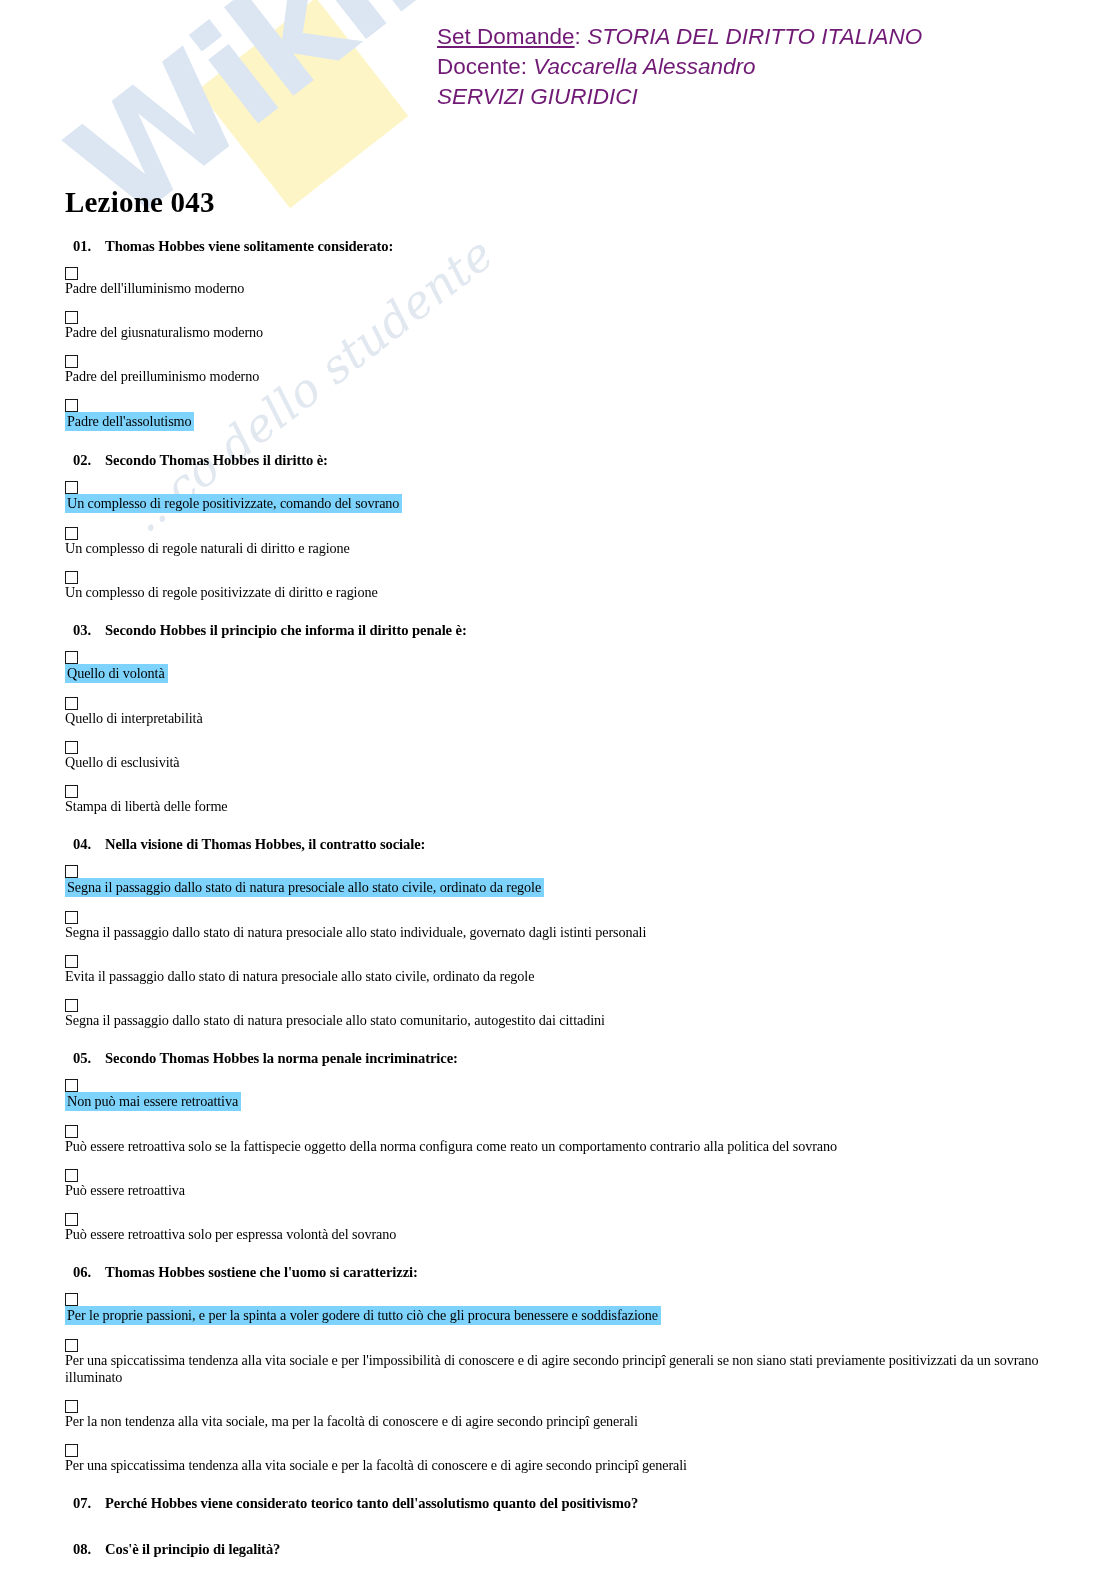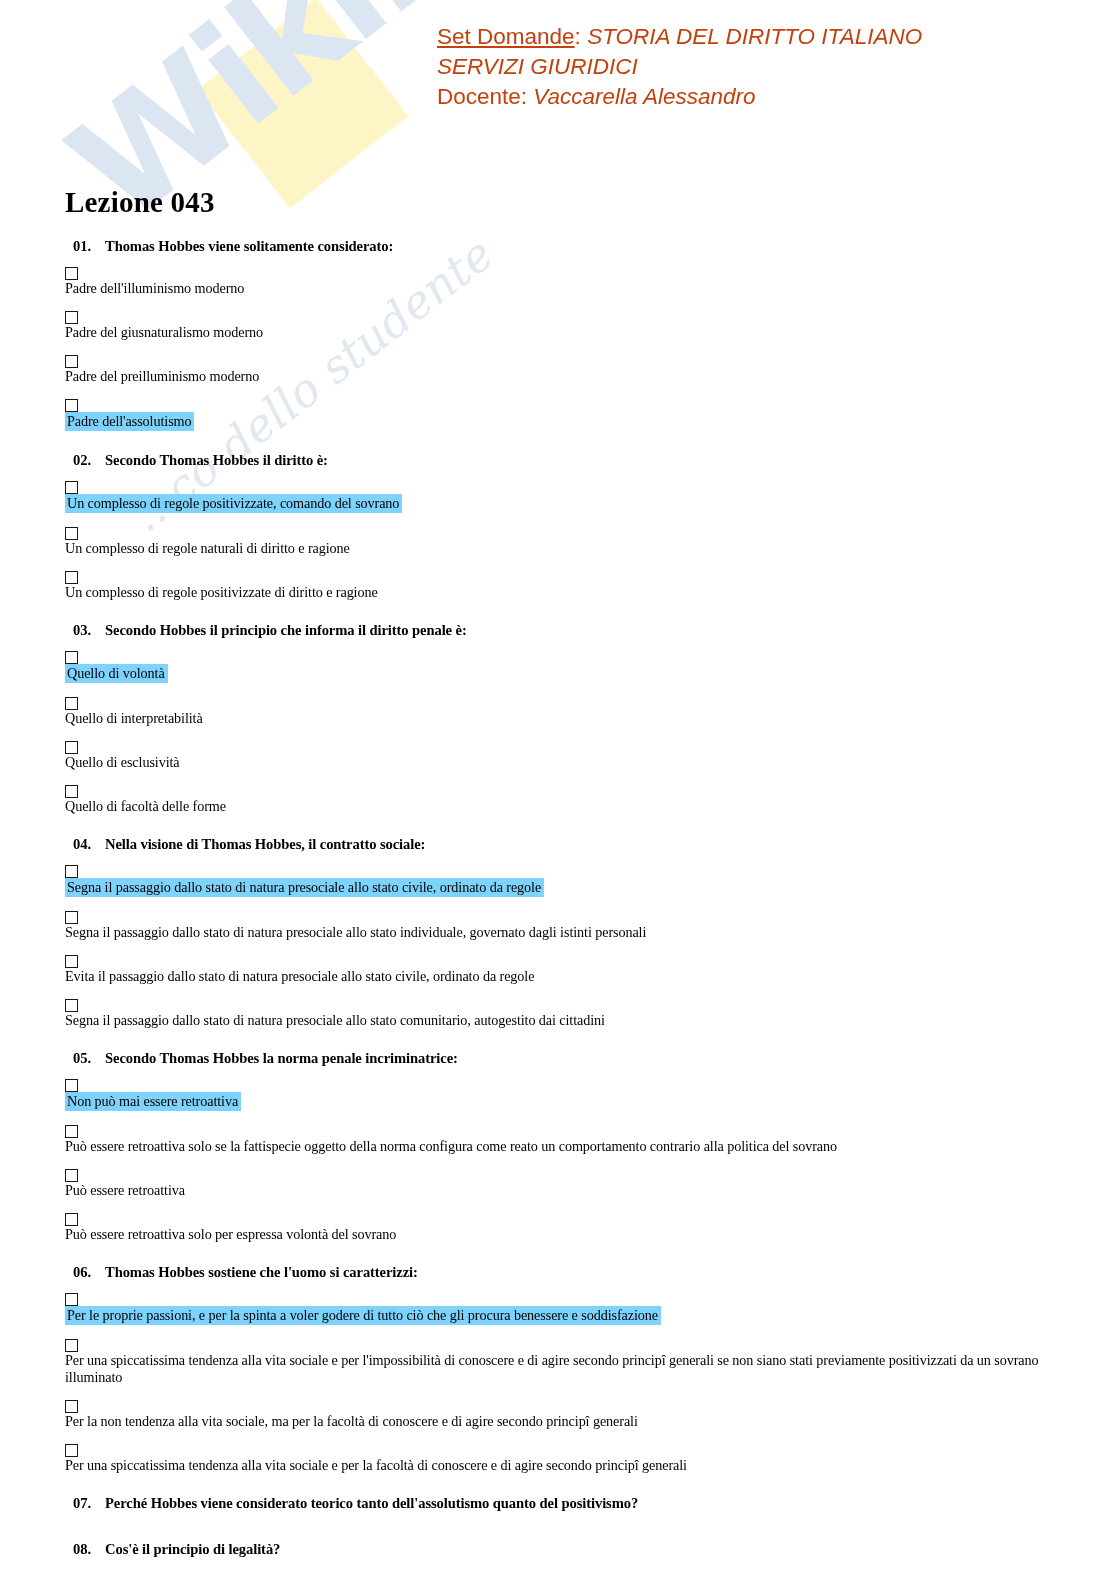--- a/index.html
+++ b/index.html
@@ -69,21 +69,21 @@
   
   #content { position: relative; z-index: 2; }
 
   #doc-header {
     position: absolute;
     left: 437px;
     top: 22px;
     font-family: "Liberation Sans", sans-serif;
     font-size: 22.5px;
     line-height: 30px;
-    color: #c2410c;
+    color: #701a75;
     white-space: nowrap;
   }
   #doc-header .lbl { text-decoration: underline; font-style: normal; }
   #doc-header .val { font-style: italic; }
   #doc-header .row { display: block; }
 
   
   #body-area {
     position: absolute;
     left: 65px;
@@ -161,22 +161,22 @@
   <div id="watermark">
     <div class="wm-yellow"></div>
     <div class="wm-logo">Wikibu.net</div>
     <div class="wm-script">...co dello studente</div>
   </div>
 
   <div id="content">
 
     <div id="doc-header">
       <span class="row"><span class="lbl">Set Domande</span><span>:</span> <span class="val">STORIA DEL DIRITTO ITALIANO</span></span>
+      <span class="row"><span>Docente:</span> <span class="val">Vaccarella Alessandro</span></span>
       <span class="row val">SERVIZI GIURIDICI</span>
-      <span class="row"><span>Docente:</span> <span class="val">Vaccarella Alessandro</span></span>
     </div>
 
     <div id="body-area">
       <h1 id="lesson-title">Lezione 043</h1>
       <div id="questions-list">
           <div class="question-block">
             <div class="q-head"><span class="q-num">01.</span><span>Thomas Hobbes viene solitamente considerato:</span></div>
             <div class="option-row">
               <span class="checkbox"></span>
               <span class="option-text">Padre dell'illuminismo moderno</span>
@@ -218,21 +218,21 @@
             <div class="option-row">
               <span class="checkbox"></span>
               <span class="option-text">Quello di interpretabilità</span>
             </div>
             <div class="option-row">
               <span class="checkbox"></span>
               <span class="option-text">Quello di esclusività</span>
             </div>
             <div class="option-row">
               <span class="checkbox"></span>
-              <span class="option-text">Quello di facoltà delle forme</span>
+              <span class="option-text">Stampa di libertà delle forme</span>
             </div>
           </div>
           <div class="question-block">
             <div class="q-head"><span class="q-num">04.</span><span>Nella visione di Thomas Hobbes, il contratto sociale:</span></div>
             <div class="option-row">
               <span class="checkbox"></span>
               <span class="option-text hl">Segna il passaggio dallo stato di natura presociale allo stato civile, ordinato da regole</span>
             </div>
             <div class="option-row">
               <span class="checkbox"></span>

